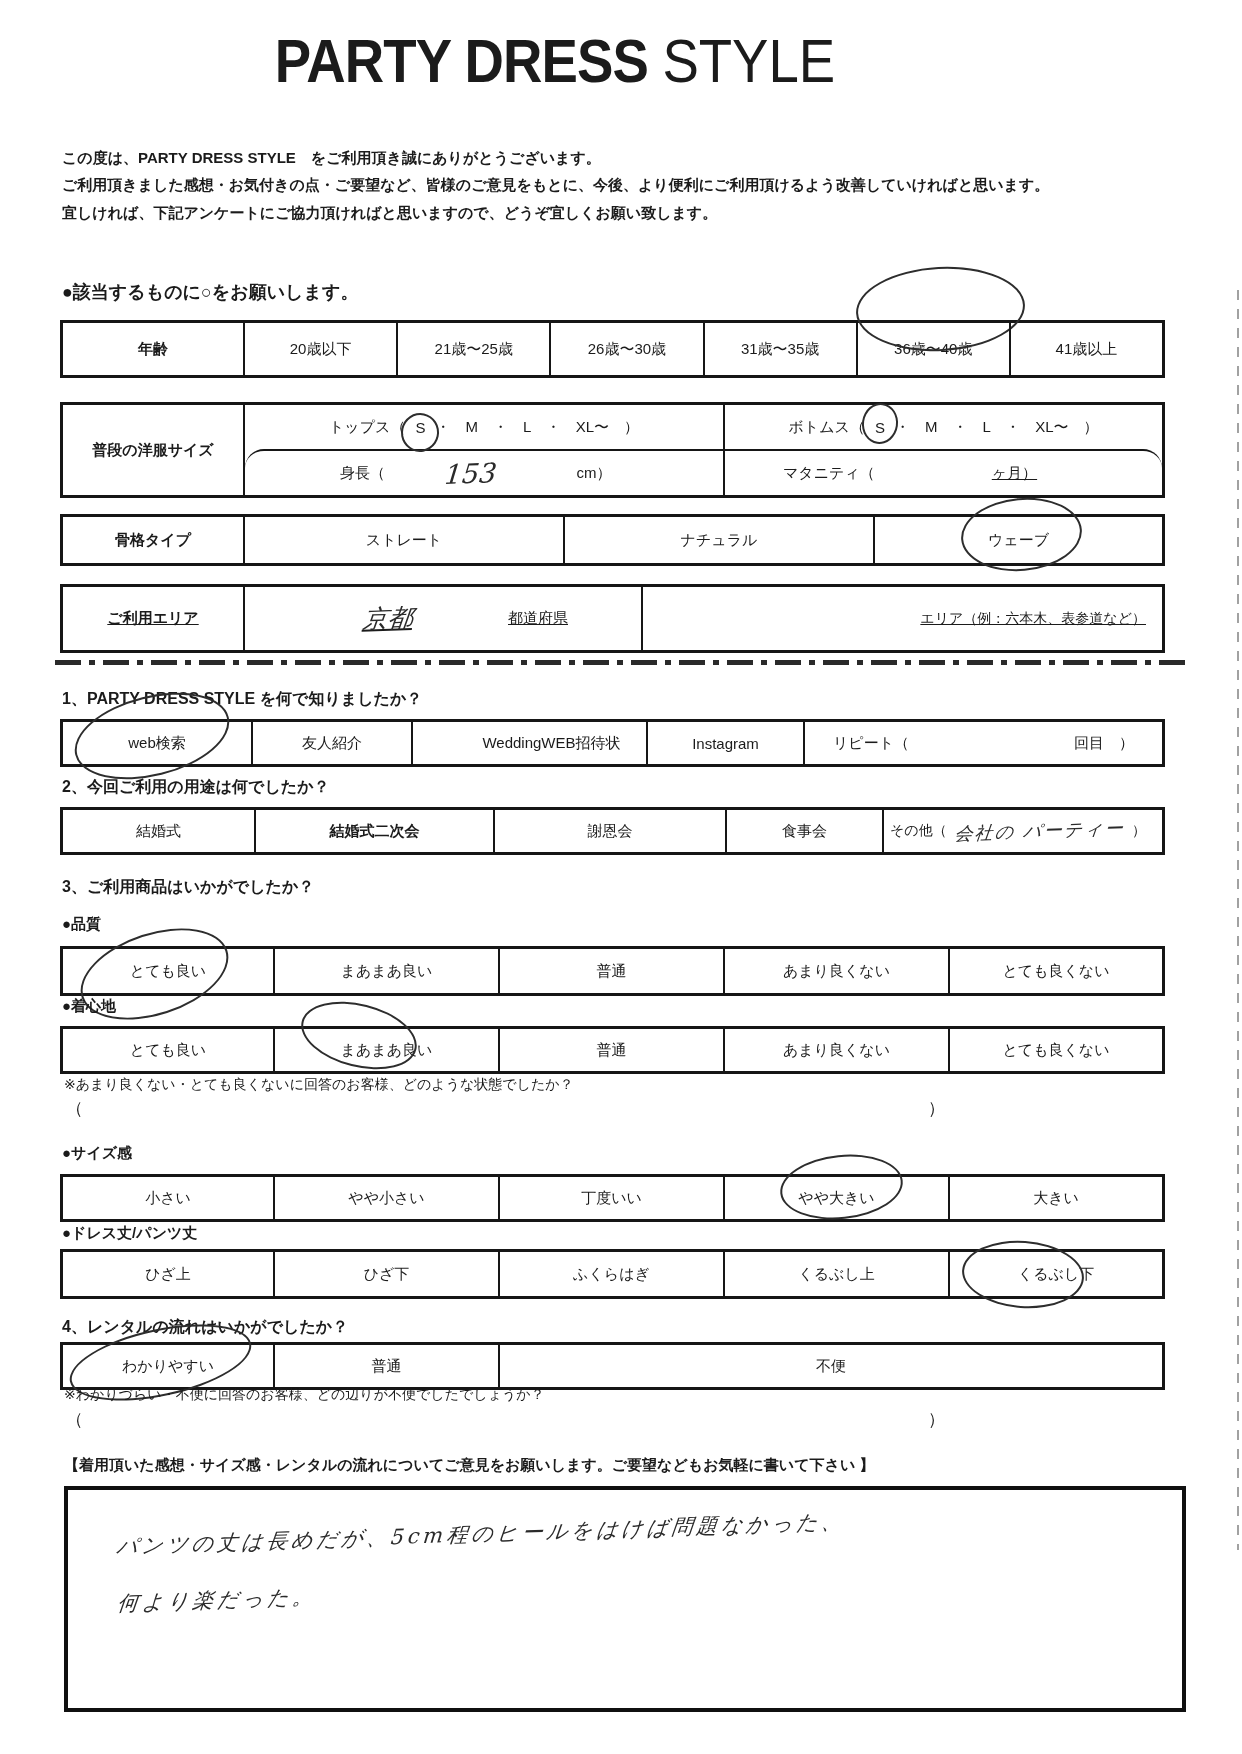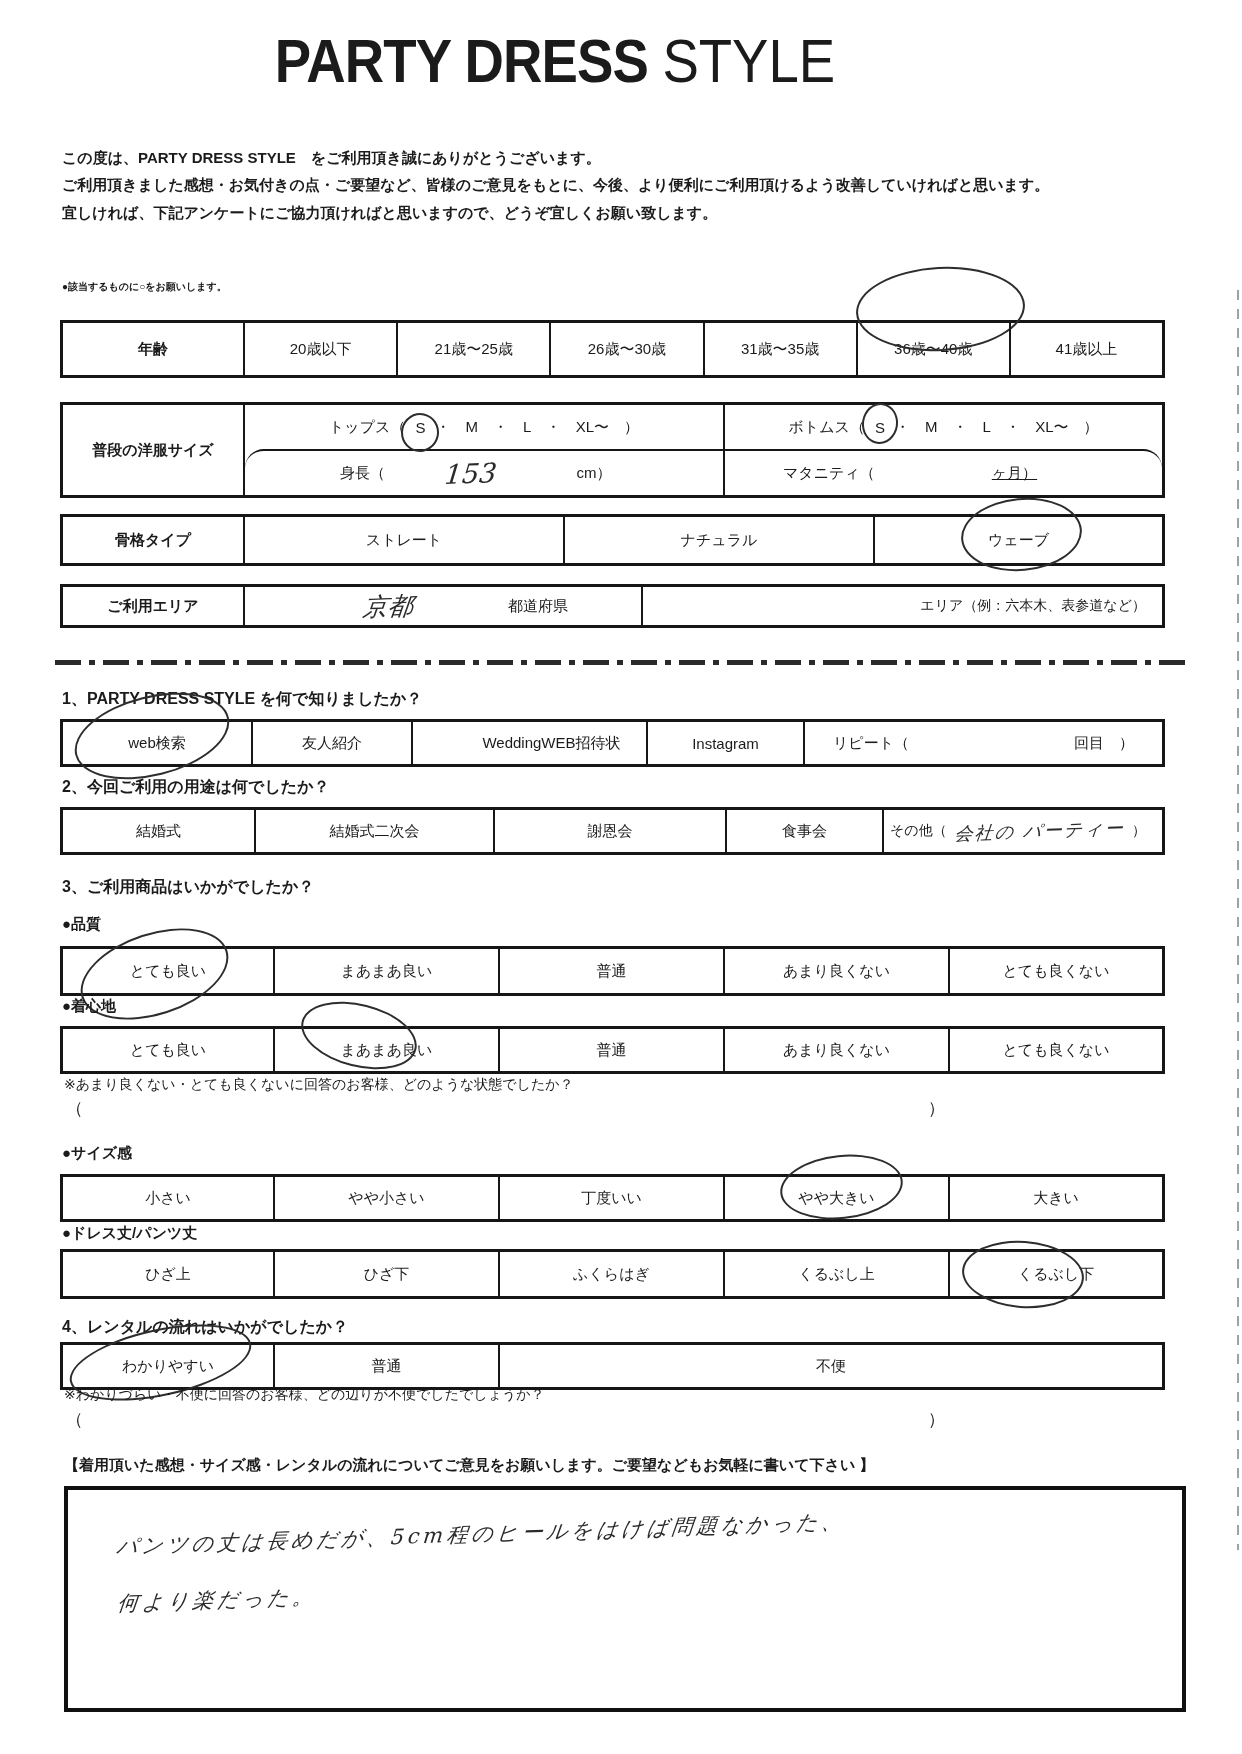--- a/index.html
+++ b/index.html
@@ -7,21 +7,21 @@
         font-family:"Liberation Sans","DejaVu Sans",sans-serif;color:#1b1b1b;overflow:hidden;}
   .abs{position:absolute;}
   
   .title{top:26px;left:0;width:1110px;text-align:center;margin:0;font-size:62px;line-height:70px;
          letter-spacing:-1px;transform:scaleX(.88);transform-origin:50% 50%;white-space:nowrap;}
   .t-bold{font-weight:900;}
   .t-light{font-weight:400;letter-spacing:0;}
   
   .intro{top:144px;left:62px;width:1000px;font-size:15px;font-weight:600;line-height:27.4px;}
   .intro p{margin:0;white-space:nowrap;}
-  .instruction{top:280px;left:62px;font-size:10px;font-weight:800;}
+  .instruction{top:280px;left:62px;font-size:18px;font-weight:800;}
   
   .tbl{position:absolute;left:60px;width:1105px;display:flex;border:3px solid #161616;
        background:#fff;box-sizing:border-box;}
   .cell{border-left:2px solid #161616;display:flex;align-items:center;justify-content:center;
         font-size:15px;box-sizing:border-box;position:relative;white-space:nowrap;}
   .cell:first-child{border-left:none;}
   .lbl{font-weight:800;}
   .vcol{display:flex;flex-direction:column;flex:1;border-left:2px solid #161616;box-sizing:border-box;}
   .vrow{display:flex;flex:1;box-sizing:border-box;}
   .vrow + .vrow{border-top:2px solid #161616;border-radius:19px;}
@@ -107,21 +107,21 @@
     </div>
   </div>
 
   <div class="tbl" style="top:514px;height:52px;">
     <div class="cell lbl" style="flex:0 0 180px;">骨格タイプ</div>
     <div class="cell" style="flex:0 0 320px;">ストレート</div>
     <div class="cell" style="flex:0 0 310px;">ナチュラル</div>
     <div class="cell circled" style="flex:1;--ci:-19px 80px -8px 86px;--cr:-5deg;">ウェーブ</div>
   </div>
 
-  <div class="tbl" style="top:584px;height:44px;">
+  <div class="tbl" style="top:584px;height:69px;text-decoration:underline;">
     <div class="cell lbl" style="flex:0 0 180px;">ご利用エリア</div>
     <div class="cell" style="flex:0 0 398px;justify-content:flex-start;padding-left:118px;">
       <span class="hw hw-kyoto">京都</span>
       <span style="margin-left:95px;">都道府県</span>
     </div>
     <div class="cell" style="flex:1;justify-content:flex-end;padding-right:16px;font-size:14px;">エリア（例：六本木、表参道など）</div>
   </div>
 
   <div class="abs dashes"></div>
 
@@ -133,21 +133,21 @@
     <div class="cell" style="flex:0 0 157px;">Instagram</div>
     <div class="cell" style="flex:1;justify-content:center;gap:35px;">
       <span>リピート（</span>
       <span style="margin-left:130px;">回目　）</span>
     </div>
   </div>
 
   <div class="abs qtitle" style="top:777px;">2、今回ご利用の用途は何でしたか？</div>
   <div class="tbl" style="top:807px;height:48px;">
     <div class="cell" style="flex:0 0 191px;">結婚式</div>
-    <div class="cell" style="flex:0 0 239px;">結婚式二次会</div>
+    <div class="cell" style="flex:0 0 239px;font-weight:bold;">結婚式二次会</div>
     <div class="cell" style="flex:0 0 232px;">謝恩会</div>
     <div class="cell" style="flex:0 0 157px;">食事会</div>
     <div class="cell" style="flex:1;justify-content:flex-start;padding-left:6px;font-size:14px;">
       <span>その他（</span>
       <span class="hw hw-other" style="margin:0 8px;">会社の パーティー</span>
       <span>）</span>
     </div>
   </div>
 
   <div class="abs qtitle" style="top:877px;">3、ご利用商品はいかがでしたか？</div>

